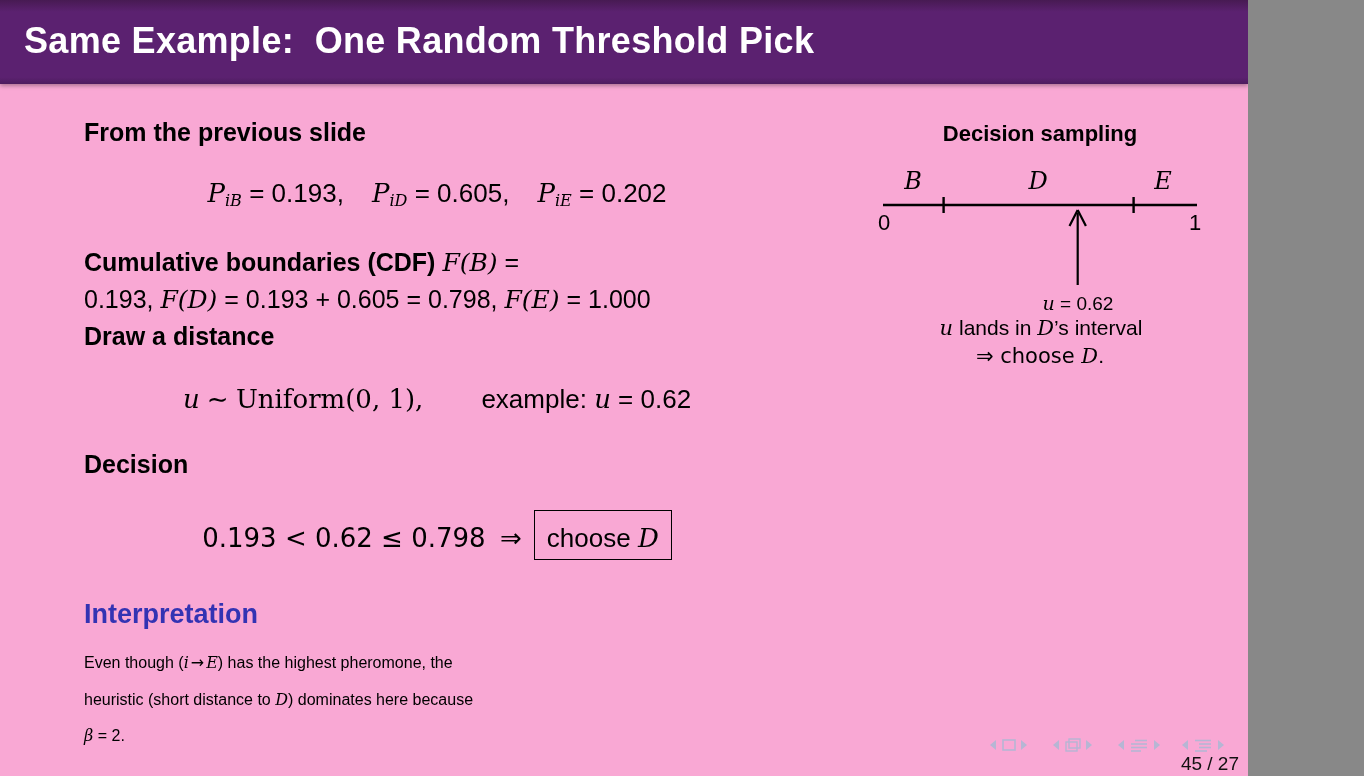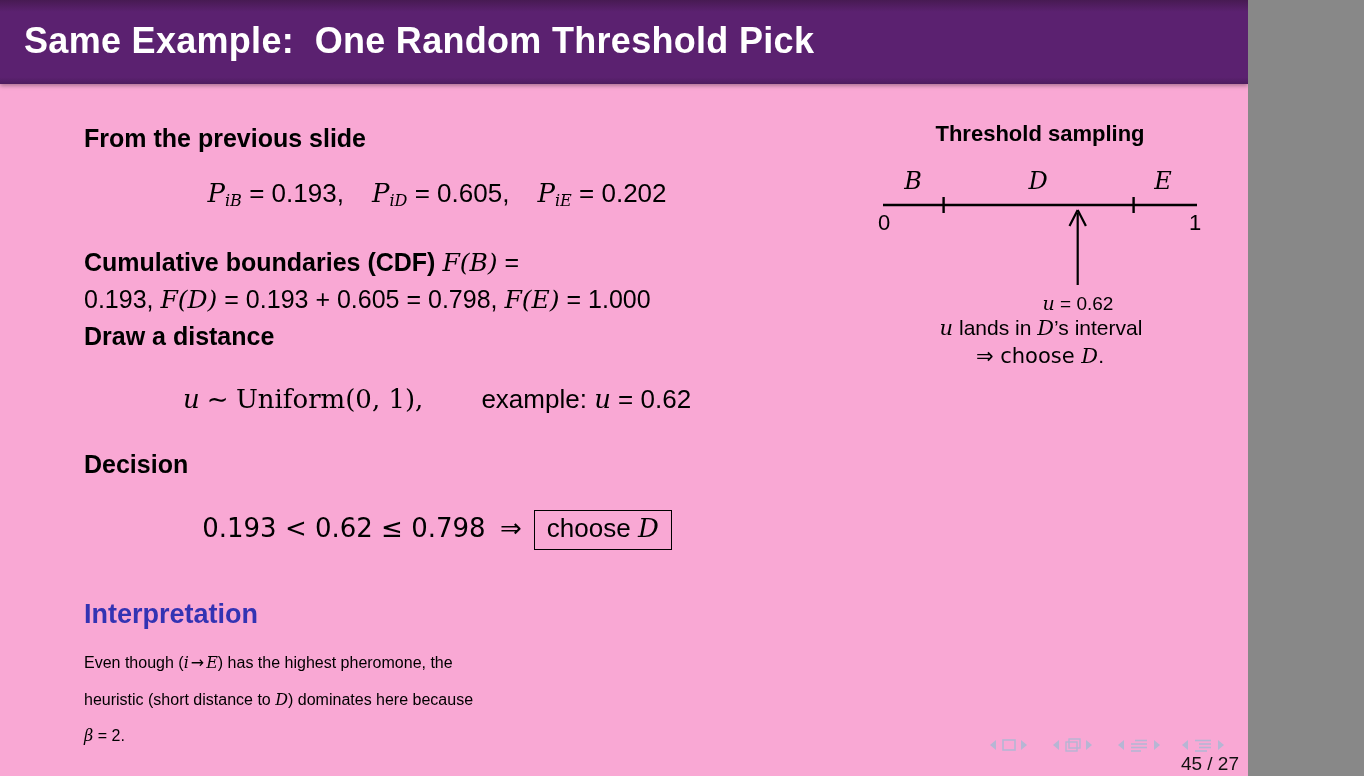--- a/index.html
+++ b/index.html
@@ -17,21 +17,21 @@
   .mathrow{position:absolute;left:84px;width:706px;text-align:center;font-size:26px;}
   .it{font-family:"DejaVu Serif",serif;font-style:italic;}
   .rm{font-family:"DejaVu Serif",serif;}
   .sym{font-family:"DejaVu Sans",sans-serif;}
   .msub{font-family:"DejaVu Serif",serif;font-style:italic;font-size:62%;vertical-align:-0.22em;}
   .gapq{display:inline-block;width:28px;}
   .gapw{display:inline-block;width:58px;}
   .cdfblock{position:absolute;left:84px;top:244px;width:715px;font-size:25px;line-height:37px;}
   .uline{top:384px;}
   .drow{top:510px;}
-  .dbox{display:inline-block;border:1.6px solid #000;padding:2px 12px 5px 12px;margin-left:12px;}
+  .dbox{display:inline-block;border:1.6px solid #000;padding:12px 12px 5px 12px;margin-left:12px;}
   .interp-h{position:absolute;left:84px;top:599px;font-size:27px;font-weight:bold;color:#3333b3;}
   .interp-p{position:absolute;left:84px;top:645px;width:720px;font-size:16px;line-height:36.5px;}
   
   .diagram{position:absolute;left:860px;top:110px;width:360px;height:270px;}
   .dg-title{position:absolute;left:0;top:11px;width:100%;text-align:center;
             font-size:22px;font-weight:bold;}
   .dg-label{position:absolute;transform:translateX(-50%);font-size:24px;}
   .dg-axisnum{position:absolute;transform:translateX(-50%);font-size:22px;}
   .dg-cap{position:absolute;transform:translateX(-50%);white-space:nowrap;font-size:21px;}
   .dg-svg{position:absolute;left:0;top:50px;}
@@ -41,21 +41,21 @@
 </style>
 </head>
 <body>
 
 <div class="slide">
 
   <header class="titlebar">
     <div class="title">Same Example:  One Random Threshold Pick</div>
   </header>
 
-  <div class="h24" style="top:124px;text-align:right;">From the previous slide</div>
+  <div class="h24" style="top:118px;text-align:right;">From the previous slide</div>
 
   <div class="mathrow" style="top:178px;"><span class="it">P</span><span class="msub">iB</span><span> = 0.193,</span><span class="gapq"></span><span class="it">P</span><span class="msub">iD</span><span> = 0.605,</span><span class="gapq"></span><span class="it">P</span><span class="msub">iE</span><span> = 0.202</span></div>
 
   <div class="cdfblock">
     <div>
       <span class="bh">Cumulative boundaries (CDF)</span>
       <span class="it">F(B)</span>
       <span>=</span>
     </div>
     <div>
@@ -76,21 +76,21 @@
 
   <div class="interp-h">Interpretation</div>
 
   <div class="interp-p">
     <div><span>Even though (</span><span class="it">i</span><span class="sym" style="margin:0 2px;">→</span><span class="it">E</span><span>) has the highest pheromone, the</span></div>
     <div><span>heuristic (short distance to </span><span class="it">D</span><span>) dominates here because</span></div>
     <div><span class="it">β</span><span> = 2.</span></div>
   </div>
 
   <div class="diagram">
-    <div class="dg-title">Threshold sampling</div>
+    <div class="dg-title">Decision sampling</div>
 
     <svg class="dg-svg" width="360" height="140" viewBox="0 0 360 140">
 
       <line x1="23" y1="45" x2="337" y2="45" stroke="#000" stroke-width="2.4"></line>
 
       <line x1="83.6" y1="37" x2="83.6" y2="53" stroke="#000" stroke-width="2.4"></line>
 
       <line x1="273.6" y1="37" x2="273.6" y2="53" stroke="#000" stroke-width="2.4"></line>
 
       <g>

